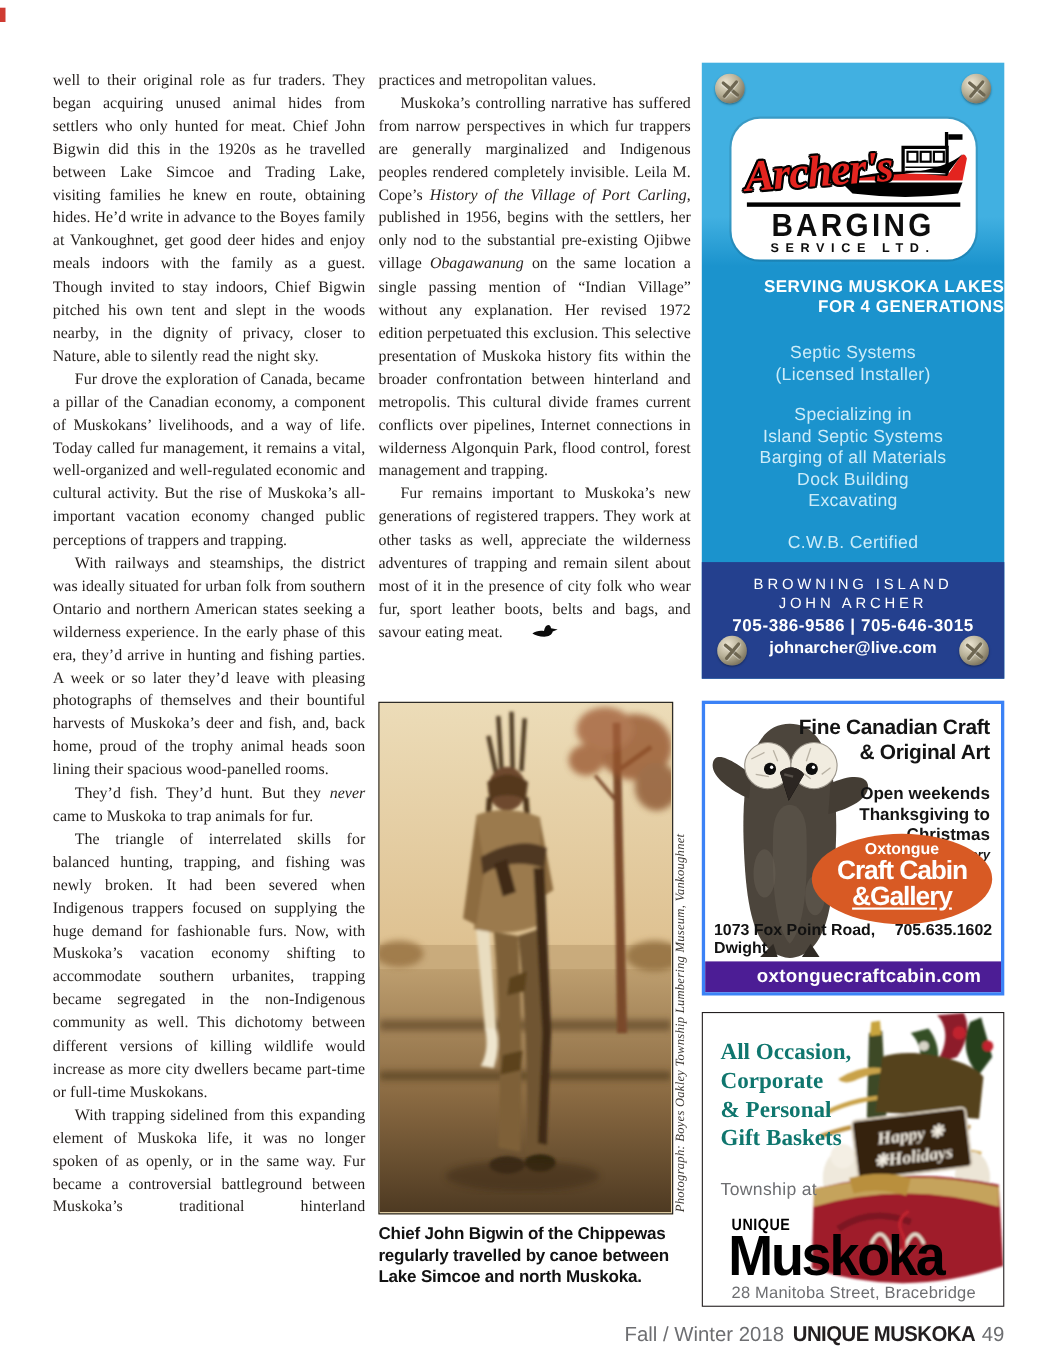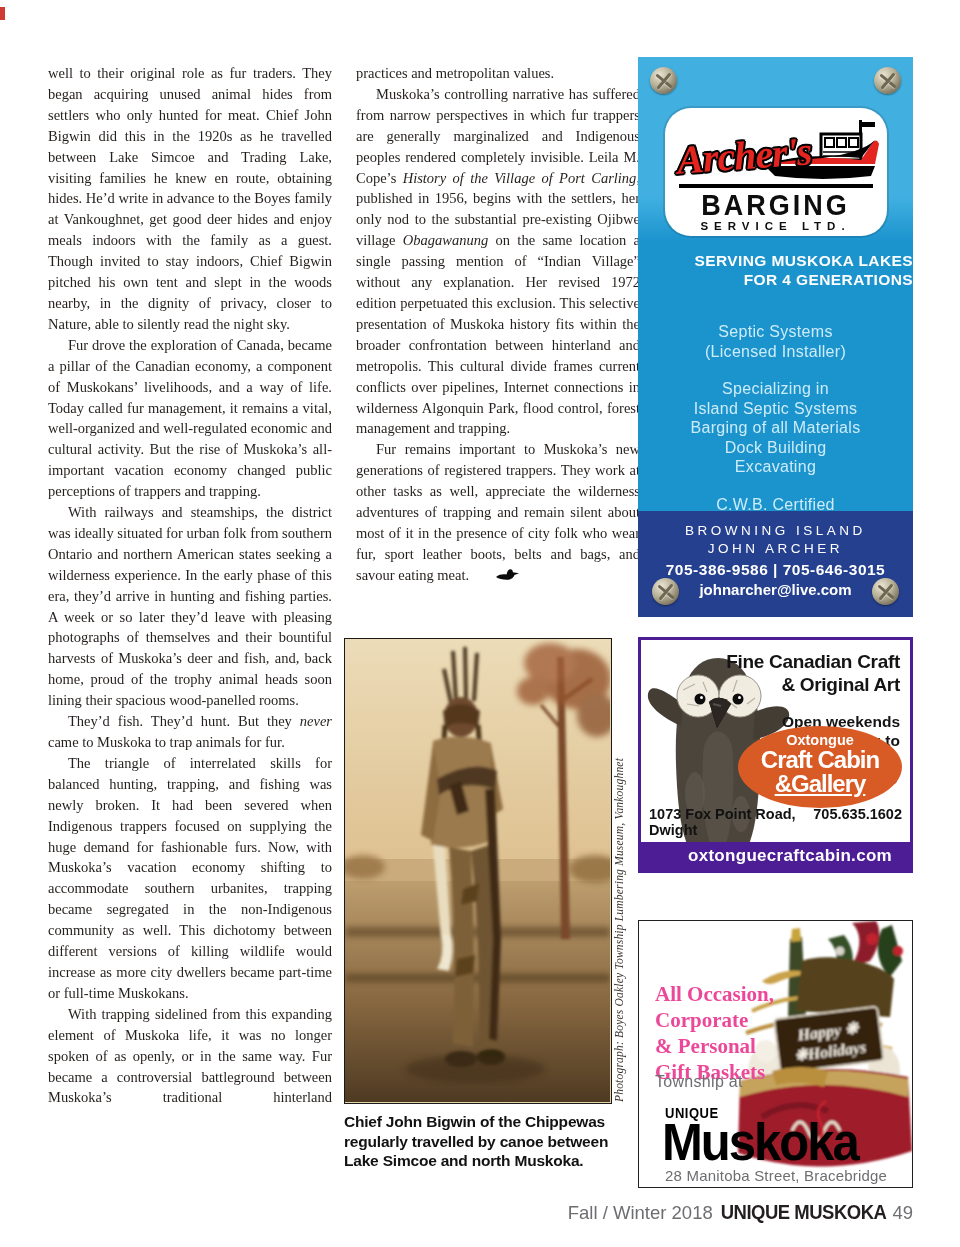--- a/index.html
+++ b/index.html
@@ -3,21 +3,21 @@
 <meta charset="utf-8">
 <style>
   html,body{margin:0;padding:0;}
   body{
     width:960px;height:1247px;position:relative;background:#ffffff;
     font-family:"Liberation Serif", serif;color:#241f1c;overflow:hidden;
   }
   
   .col{position:absolute;top:63px;width:284px;}
   .col1{left:48px;}
-  .col2{left:344px;margin-left:12px;}
+  .col2{left:344px;}
   .col p{margin:0;text-align:justify;font-size:14.5px;line-height:20.9px;}
   .col p.ind{text-indent:20px;}
   .col p.cont-end{text-align-last:justify;}
   .ital{font-style:italic;}
   .loon{display:inline-block;vertical-align:-2px;margin-left:6px;}
   
   .reg-mark{position:absolute;left:0;top:7px;width:5px;height:13px;background:#cf3b32;}
   
   .photo{position:absolute;left:344px;top:638px;width:268px;height:466px;border:1.5px solid #1a1a1a;box-sizing:border-box;overflow:hidden;background:#e6d3a8;}
   .photo svg{display:block;}
@@ -47,42 +47,42 @@
   .archers-script{
     position:absolute;left:12px;top:24px;font-family:"Liberation Serif", serif;
     font-weight:bold;font-style:italic;font-size:40px;color:#e3241f;transform:rotate(-4deg);
     text-shadow:2px 0 0 #000,-2px 0 0 #000,0 2px 0 #000,0 -2px 0 #000,1.5px 1.5px 0 #000,-1.5px -1.5px 0 #000,1.5px -1.5px 0 #000,-1.5px 1.5px 0 #000;
     letter-spacing:-1px;z-index:2;}
   .archers-boat{position:absolute;right:6px;top:6px;z-index:1;}
   .archers-waterline{position:absolute;left:14px;top:76px;width:194px;height:4px;background:#000;}
   .archers-barging{position:absolute;left:0;right:0;top:82px;text-align:center;font-weight:bold;font-size:27px;letter-spacing:3px;color:#0d0d0d;transform:scaleY(1.08);}
   .archers-service{position:absolute;left:0;right:0;top:112px;text-align:center;font-weight:bold;font-size:11.5px;letter-spacing:6px;color:#0d0d0d;}
   .archers-tagline{margin-top:15px;text-align:right;color:#fff;font-weight:bold;font-size:15.5px;line-height:19px;letter-spacing:.4px;}
-  .archers-services{margin-top:33px;text-align:center;color:#cdecf9;font-size:16px;line-height:19.5px;letter-spacing:.3px;}
+  .archers-services{margin-top:22px;text-align:center;color:#cdecf9;font-size:16px;line-height:19.5px;letter-spacing:.3px;}
   .archers-services .gap{height:18px;}
   .archers-footer{position:absolute;left:0;right:0;bottom:0;height:106px;background:#24408e;color:#fff;text-align:center;padding-top:11px;box-sizing:border-box;}
   .archers-footer .l1{font-size:13.5px;letter-spacing:3.5px;line-height:18px;}
   .archers-footer .phones{font-size:15.5px;font-weight:bold;letter-spacing:.5px;line-height:20px;margin-top:2px;}
   .archers-footer .email{font-size:15px;font-weight:bold;line-height:19px;}
   
-  .ad-oxtongue{top:637px;height:236px;background:#fff;border:3px solid #4c1d95;font-family:"Liberation Sans", sans-serif;overflow:hidden;}
+  .ad-oxtongue{top:637px;height:268px;background:#fff;border:3px solid #3b82f6;font-family:"Liberation Sans", sans-serif;overflow:hidden;}
   .ox-head{position:absolute;right:10px;top:10px;text-align:right;font-weight:bold;font-size:19px;line-height:23px;color:#141414;letter-spacing:-0.3px;}
   .ox-open{position:absolute;right:10px;top:72px;text-align:right;font-weight:bold;font-size:15.5px;line-height:19px;color:#141414;}
   .ox-barb{position:absolute;right:10px;top:130px;text-align:right;font-weight:bold;font-style:italic;font-size:12px;color:#141414;}
   .ox-oval{position:absolute;right:8px;bottom:62px;width:164px;height:82px;background:#d85a24;border-radius:50%;color:#fff;text-align:center;padding-top:6px;box-sizing:border-box;}
   .ox-oval .o1{font-weight:bold;font-size:14.5px;line-height:16px;}
   .ox-oval .o2{font-weight:bold;font-size:24px;line-height:24px;letter-spacing:-1px;}
   .ox-oval .o3{font-weight:bold;font-size:24px;line-height:24px;letter-spacing:-1px;text-decoration:underline;}
   .ox-address{position:absolute;left:8px;right:8px;bottom:32px;display:flex;justify-content:space-between;font-weight:bold;font-size:14.5px;color:#111;}
   .ox-webbar{position:absolute;left:0;right:0;bottom:0;height:28px;background:#4c1d95;color:#fff;font-weight:bold;font-size:17px;line-height:28px;text-align:right;padding-right:18px;box-sizing:border-box;letter-spacing:.3px;}
   .ox-penguin{position:absolute;left:2px;top:4px;}
   
   .ad-muskoka{top:920px;height:268px;background:#fff;border:1.5px solid #231f20;font-family:"Liberation Sans", sans-serif;overflow:hidden;}
   .mk-basket{position:absolute;right:0;top:0;}
-  .mk-head{position:absolute;left:16px;top:22px;font-family:"Liberation Serif", serif;font-weight:bold;font-size:21px;line-height:26px;color:#ec4899;margin-top:38px;}
+  .mk-head{position:absolute;left:16px;top:22px;font-family:"Liberation Serif", serif;font-weight:bold;font-size:21px;line-height:26px;color:#0f766e;}
   .mk-avail{position:absolute;left:16px;top:152px;font-size:16px;color:#6d6e71;letter-spacing:.3px;}
   .mk-unique{position:absolute;left:26px;top:183px;font-weight:bold;font-size:13px;letter-spacing:.5px;color:#000;transform:scaleY(1.15);transform-origin:left top;}
   .mk-name{position:absolute;left:23px;top:192px;font-weight:bold;font-size:49px;letter-spacing:-2px;color:#000;transform:scaleY(1.05);transform-origin:left top;}
   .mk-street{position:absolute;left:26px;top:246px;font-size:15px;color:#6d6e71;letter-spacing:.2px;}
   
   .page-footer{position:absolute;top:1202px;right:47px;font-family:"Liberation Sans", sans-serif;font-size:18.5px;color:#6d6e71;white-space:nowrap;}
   .page-footer .mag{color:#231f20;font-weight:bold;letter-spacing:-0.5px;margin:0 6px 0 8px;transform:scaleY(1.05);display:inline-block;}
 </style>
 </head>
 <body>

